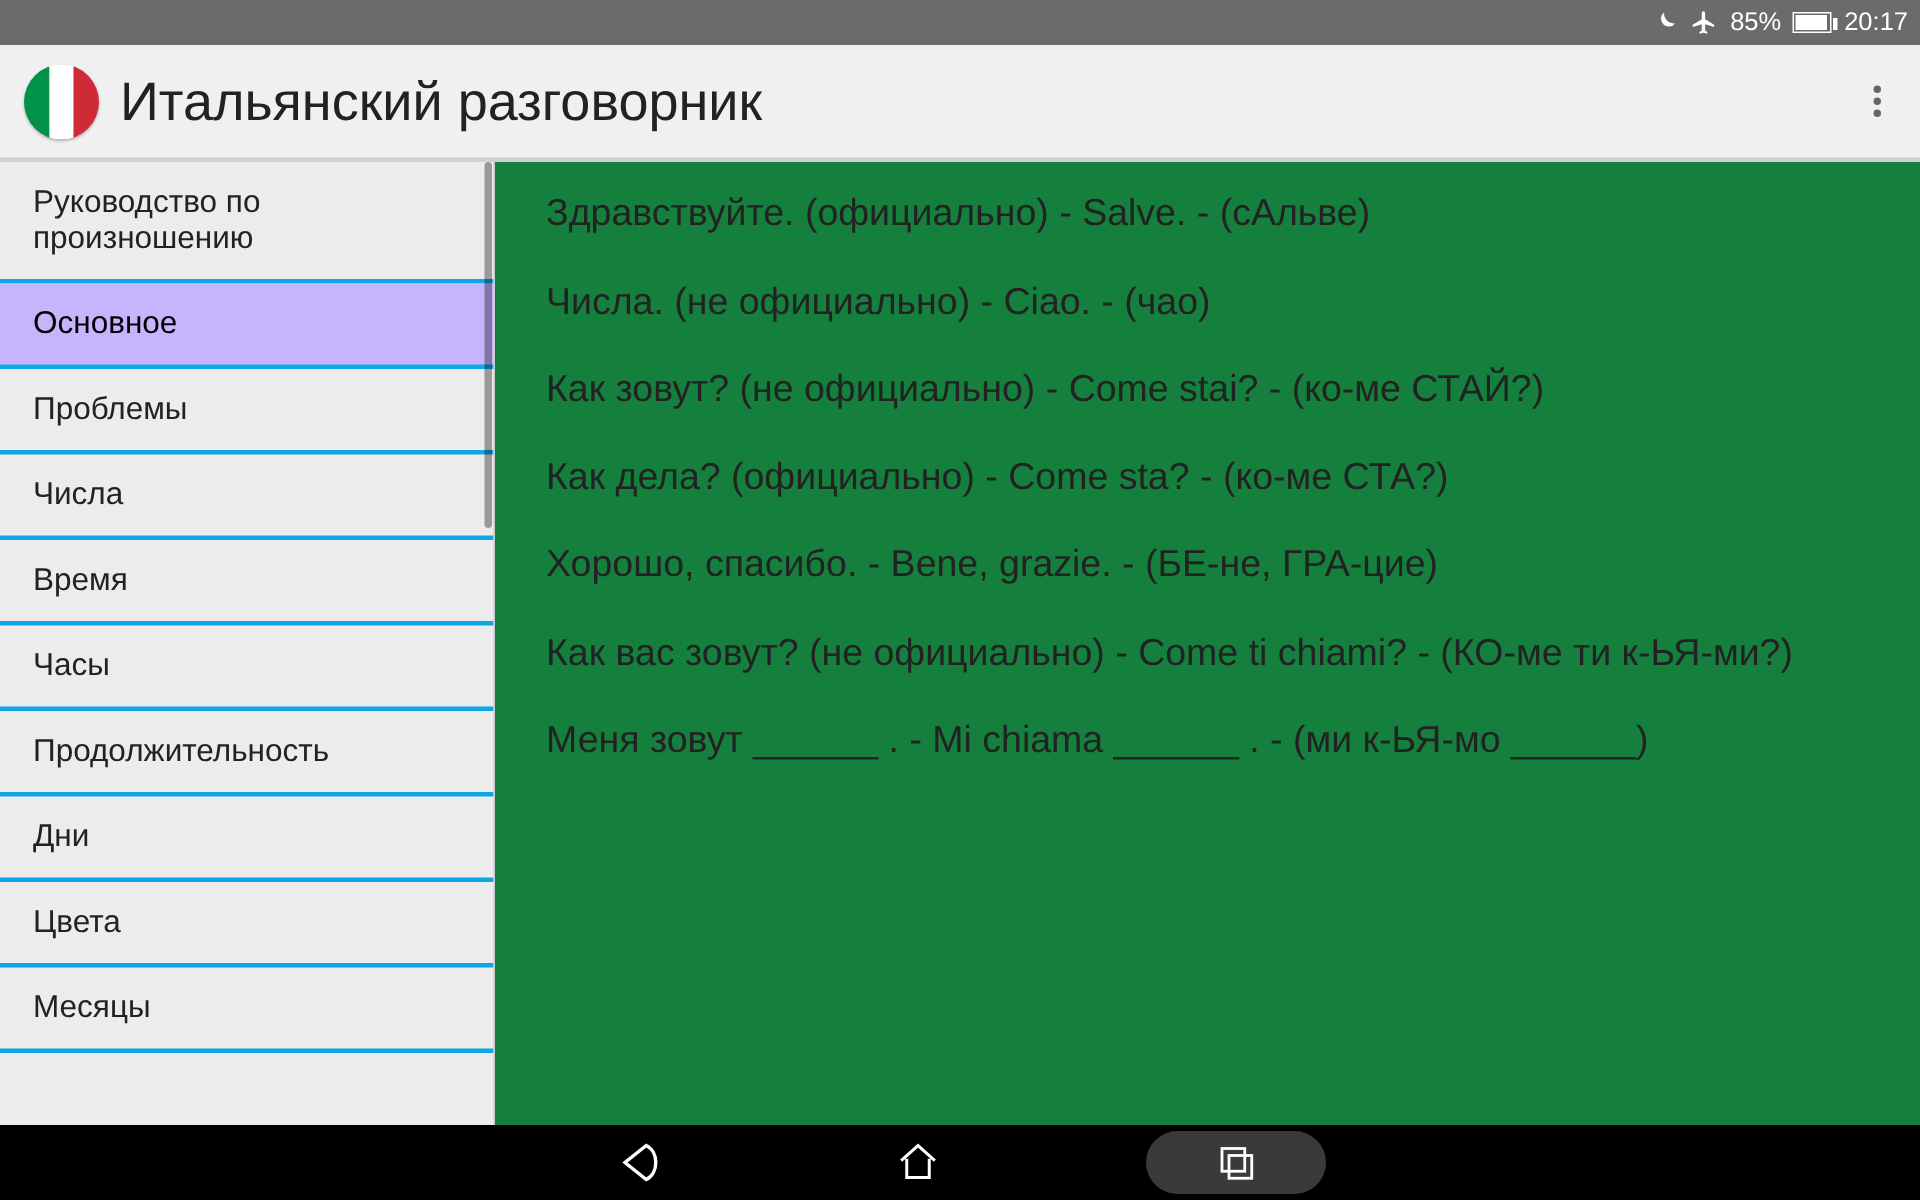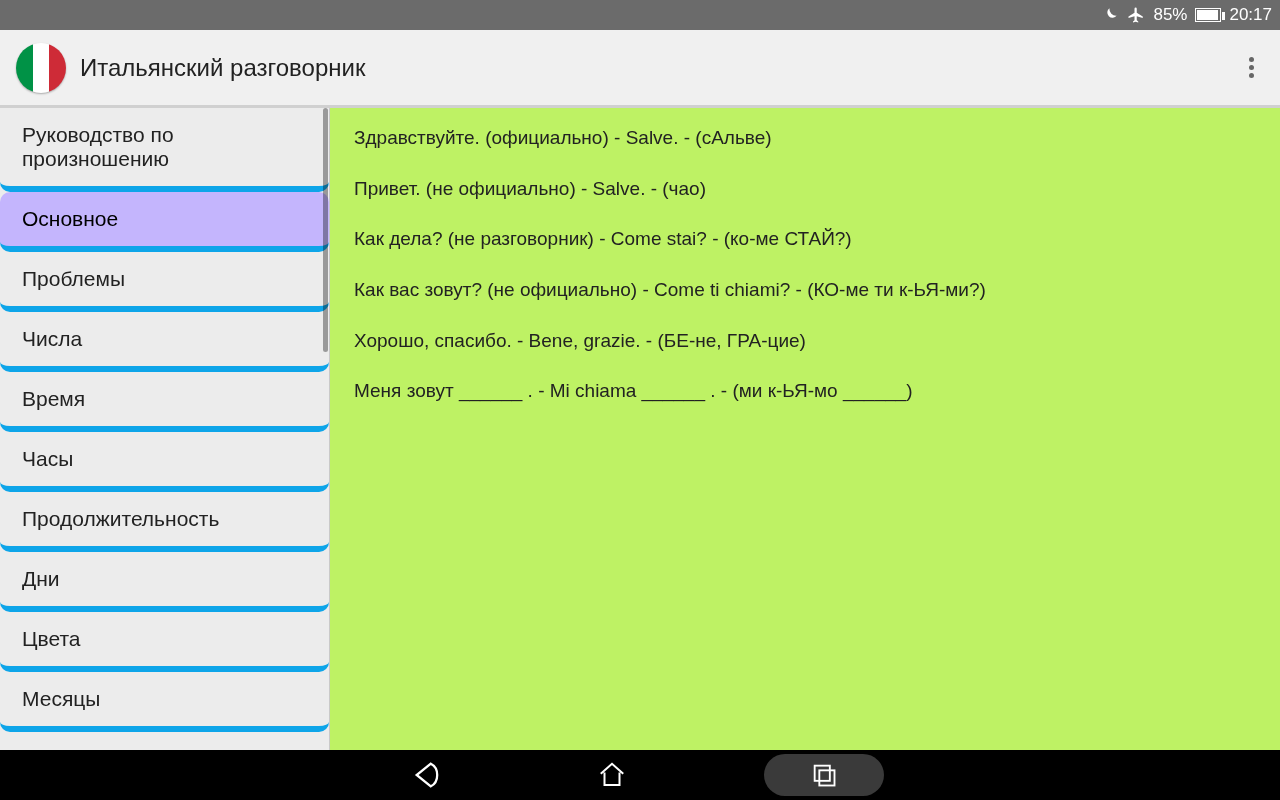--- a/index.html
+++ b/index.html
@@ -13,32 +13,32 @@
   .battery::after { content: ""; position: absolute; right: -5px; top: 3px; width: 3px; height: 8px; background: #fff; }
   .battery .fill { position: absolute; left: 1px; top: 1px; bottom: 1px; width: 85%; background: #fff; }
 
   
   .appbar { height: 78px; background: #f0f0f0; border-bottom: 3px solid #d0d0d0; display: flex; align-items: center; padding: 0 16px; justify-content: space-between; }
   .appbar-left { display: flex; align-items: center; gap: 14px; }
   .flag { width: 50px; height: 50px; border-radius: 50%; display: inline-block; overflow: hidden; position: relative; box-shadow: inset 0 -3px 6px rgba(0,0,0,0.35), inset 2px 3px 5px rgba(255,255,255,0.6), 0 1px 2px rgba(0,0,0,0.3); }
   .flag .g { position: absolute; left: 0; top: 0; bottom: 0; width: 33.4%; background: #009246; }
   .flag .w { position: absolute; left: 33.3%; top: 0; bottom: 0; width: 33.4%; background: #fff; }
   .flag .r { position: absolute; left: 66.6%; top: 0; bottom: 0; width: 33.4%; background: #ce2b37; }
-  .apptitle { font-size: 24px; color: #222; }
+  .apptitle { font-size: 36px; color: #222; }
   .overflow { font-size: 26px; color: #555; padding: 8px 10px; letter-spacing: 0; line-height: 0.35; }
   .overflow span { display: block; width: 5px; height: 5px; background: #666; border-radius: 50%; margin: 3px 0; }
 
   
   .body { flex: 1; display: flex; background: #fff; min-height: 0; }
   .sidebar { width: 330px; background: #ececec; border-right: 1px solid #c9c9c9; overflow: hidden; position: relative; }
-  .sidebar-item { padding: 15px 22px; font-size: 21px; color: #222; border-bottom: 6px solid #0ea5e9; cursor: pointer; border-radius: 10px; }
+  .sidebar-item { padding: 15px 22px; font-size: 21px; color: #222; border-bottom: 3px solid #0ea5e9; cursor: pointer; }
   .sidebar-item.selected { background: #c4b5fd; color: #000; }
   .sidebar-scroll { position: absolute; right: 1px; top: 0; width: 5px; height: 38%; background: rgba(0,0,0,0.35); border-radius: 3px; }
 
-  .content { flex: 1; padding: 18px 26px 0 24px; background: #bef264; font-size: 19px; color: #222; overflow: hidden; }
+  .content { flex: 1; padding: 18px 26px 0 34px; background: #15803d; font-size: 25px; color: #222; overflow: hidden; }
   .phrase { margin-bottom: 26px; line-height: 1.3; }
   .content-scroll-wrap{ position:relative; height:100%;}
 
   
   .navbar { height: 50px; background: #000; display: flex; align-items: center; justify-content: center; gap: 120px; color: #fff; }
   .navbtn { width: 64px; height: 36px; display: flex; align-items: center; justify-content: center; }
   .navbtn.recents { background: #3a3a3a; width: 120px; height: 42px; border-radius: 22px; }
 
   svg { display: block; }
 </style>
@@ -95,24 +95,25 @@
           <div class="sidebar-item">Продолжительность</div>
           <div class="sidebar-item">Дни</div>
           <div class="sidebar-item">Цвета</div>
           <div class="sidebar-item">Месяцы</div>
         </div>
       <div class="sidebar-scroll"></div>
     </div>
     <div class="content">
       <div id="phrase-container" class="content-scroll-wrap">
           <div class="phrase">Здравствуйте. (официально) - Salve. - (сАльве)</div>
-          <div class="phrase">Привет. (не официально) - Salve. - (чао)</div>
-          <div class="phrase">Как дела? (не разговорник) - Come stai? - (ко-ме СТАЙ?)</div>
+          <div class="phrase">Числа. (не официально) - Ciao. - (чао)</div>
+          <div class="phrase">Как зовут? (не официально) - Come stai? - (ко-ме СТАЙ?)</div>
+          <div class="phrase">Как дела? (официально) - Come sta? - (ко-ме СТА?)</div>
+          <div class="phrase">Хорошо, спасибо. - Bene, grazie. - (БЕ-не, ГРА-цие)</div>
           <div class="phrase">Как вас зовут? (не официально) - Come ti chiami? - (КО-ме ти к-ЬЯ-ми?)</div>
-          <div class="phrase">Хорошо, спасибо. - Bene, grazie. - (БЕ-не, ГРА-цие)</div>
           <div class="phrase">Меня зовут ______ . - Mi chiama ______ . - (ми к-ЬЯ-мо ______)</div>
         </div>
     </div>
   </div>
 
   <div class="navbar">
     <div class="navbtn">
       <svg width="34" height="34" viewBox="0 0 24 24">
           <path fill="none" stroke="#fff" stroke-width="1.6" d="M14 4c6 3 6 13 0 16L4 12z M14 4 4 12l10 8"></path>
         </svg>

